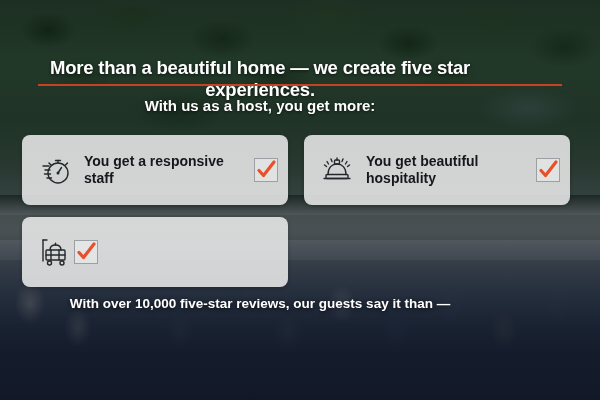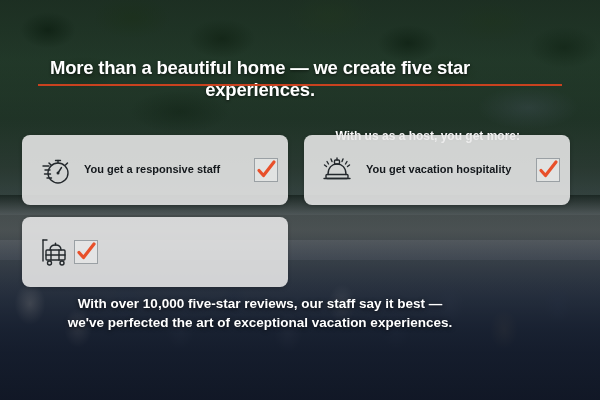--- a/index.html
+++ b/index.html
@@ -110,26 +110,25 @@
     width: 524px;
     top: 84px;
     height: 2px;
     background: #c9421f;
   }
 
   .subhead {
     position: absolute;
     left: 0; right: 0;
     top: 97px;
-    text-align: right;
+    text-align: center;
     color: #ffffff;
-    font-size: 12px;
+    font-size: 15px;
     font-weight: bold;
     text-shadow: 0 1px 3px rgba(0,0,0,.65);
-    margin-top: 32px;
   }
 
   
   .cards {
     position: absolute;
     left: 22px;
     top: 135px;
     width: 548px;
     display: grid;
     grid-template-columns: 266px 266px;
@@ -154,21 +153,21 @@
     flex: 0 0 38px;
     display: flex;
     align-items: center;
     justify-content: center;
     color: #23282c;
   }
 
   .card-label {
     flex: 1 1 auto;
     color: #14181c;
-    font-size: 11px;
+    font-size: 14px;
     font-weight: bold;
     padding: 0 8px 0 10px;
     line-height: 1.2;
   }
 
   .checkbox {
     flex: 0 0 22px;
     width: 22px;
     height: 22px;
     border: 1px solid #9aa0a4;
@@ -236,21 +235,21 @@
         <span class="card-icon">
           <svg width="36" height="36" viewBox="0 0 36 36" fill="none" stroke="#23282c" stroke-width="1.4" stroke-linecap="round">
             <path d="M5 26.5 L31 26.5"></path>
             <rect x="7" y="22.5" width="22" height="4" rx="1"></rect>
             <path d="M9 22.5 C9 15.5 13 12 18 12 C23 12 27 15.5 27 22.5"></path>
             <rect x="15.5" y="8" width="5" height="4" rx="1"></rect>
             <path d="M18 8 L18 6"></path>
             <path d="M8 9.5 L9.5 12 M12 7 L13 9.5 M28 9.5 L26.5 12 M24 7 L23 9.5 M5.5 13 L7.5 14.5 M30.5 13 L28.5 14.5"></path>
           </svg>
         </span>
-        <span class="card-label">You get vacation hospitality</span>
+        <span class="card-label">You get beautiful hospitality</span>
         <span class="checkbox">
           <svg width="22" height="22" viewBox="0 0 22 22" fill="none" stroke="#e8502a" stroke-width="3.2" stroke-linecap="round" stroke-linejoin="round">
             <path d="M4 11.5 L8.5 16.5 L19 3"></path>
           </svg>
         </span>
       </div>
 
 
       <div class="card">
         <span class="card-icon">
@@ -269,18 +268,17 @@
         <span class="checkbox">
           <svg width="22" height="22" viewBox="0 0 22 22" fill="none" stroke="#e8502a" stroke-width="3.2" stroke-linecap="round" stroke-linejoin="round">
             <path d="M4 11.5 L8.5 16.5 L19 3"></path>
           </svg>
         </span>
       </div>
 
     </div>
 
     <div class="footer">
-      <div><span>With over </span><span class="hl">10,000</span><span> five-star reviews, our staff say it best —</span></div>
-      <div>we've perfected the art of exceptional vacation experiences.</div>
+      <div><span>With over </span><span class="hl">10,000</span><span> five-star reviews, our guests say it than —</span></div>
     </div>
 
   </div>
 </div>
 
 </body></html>

